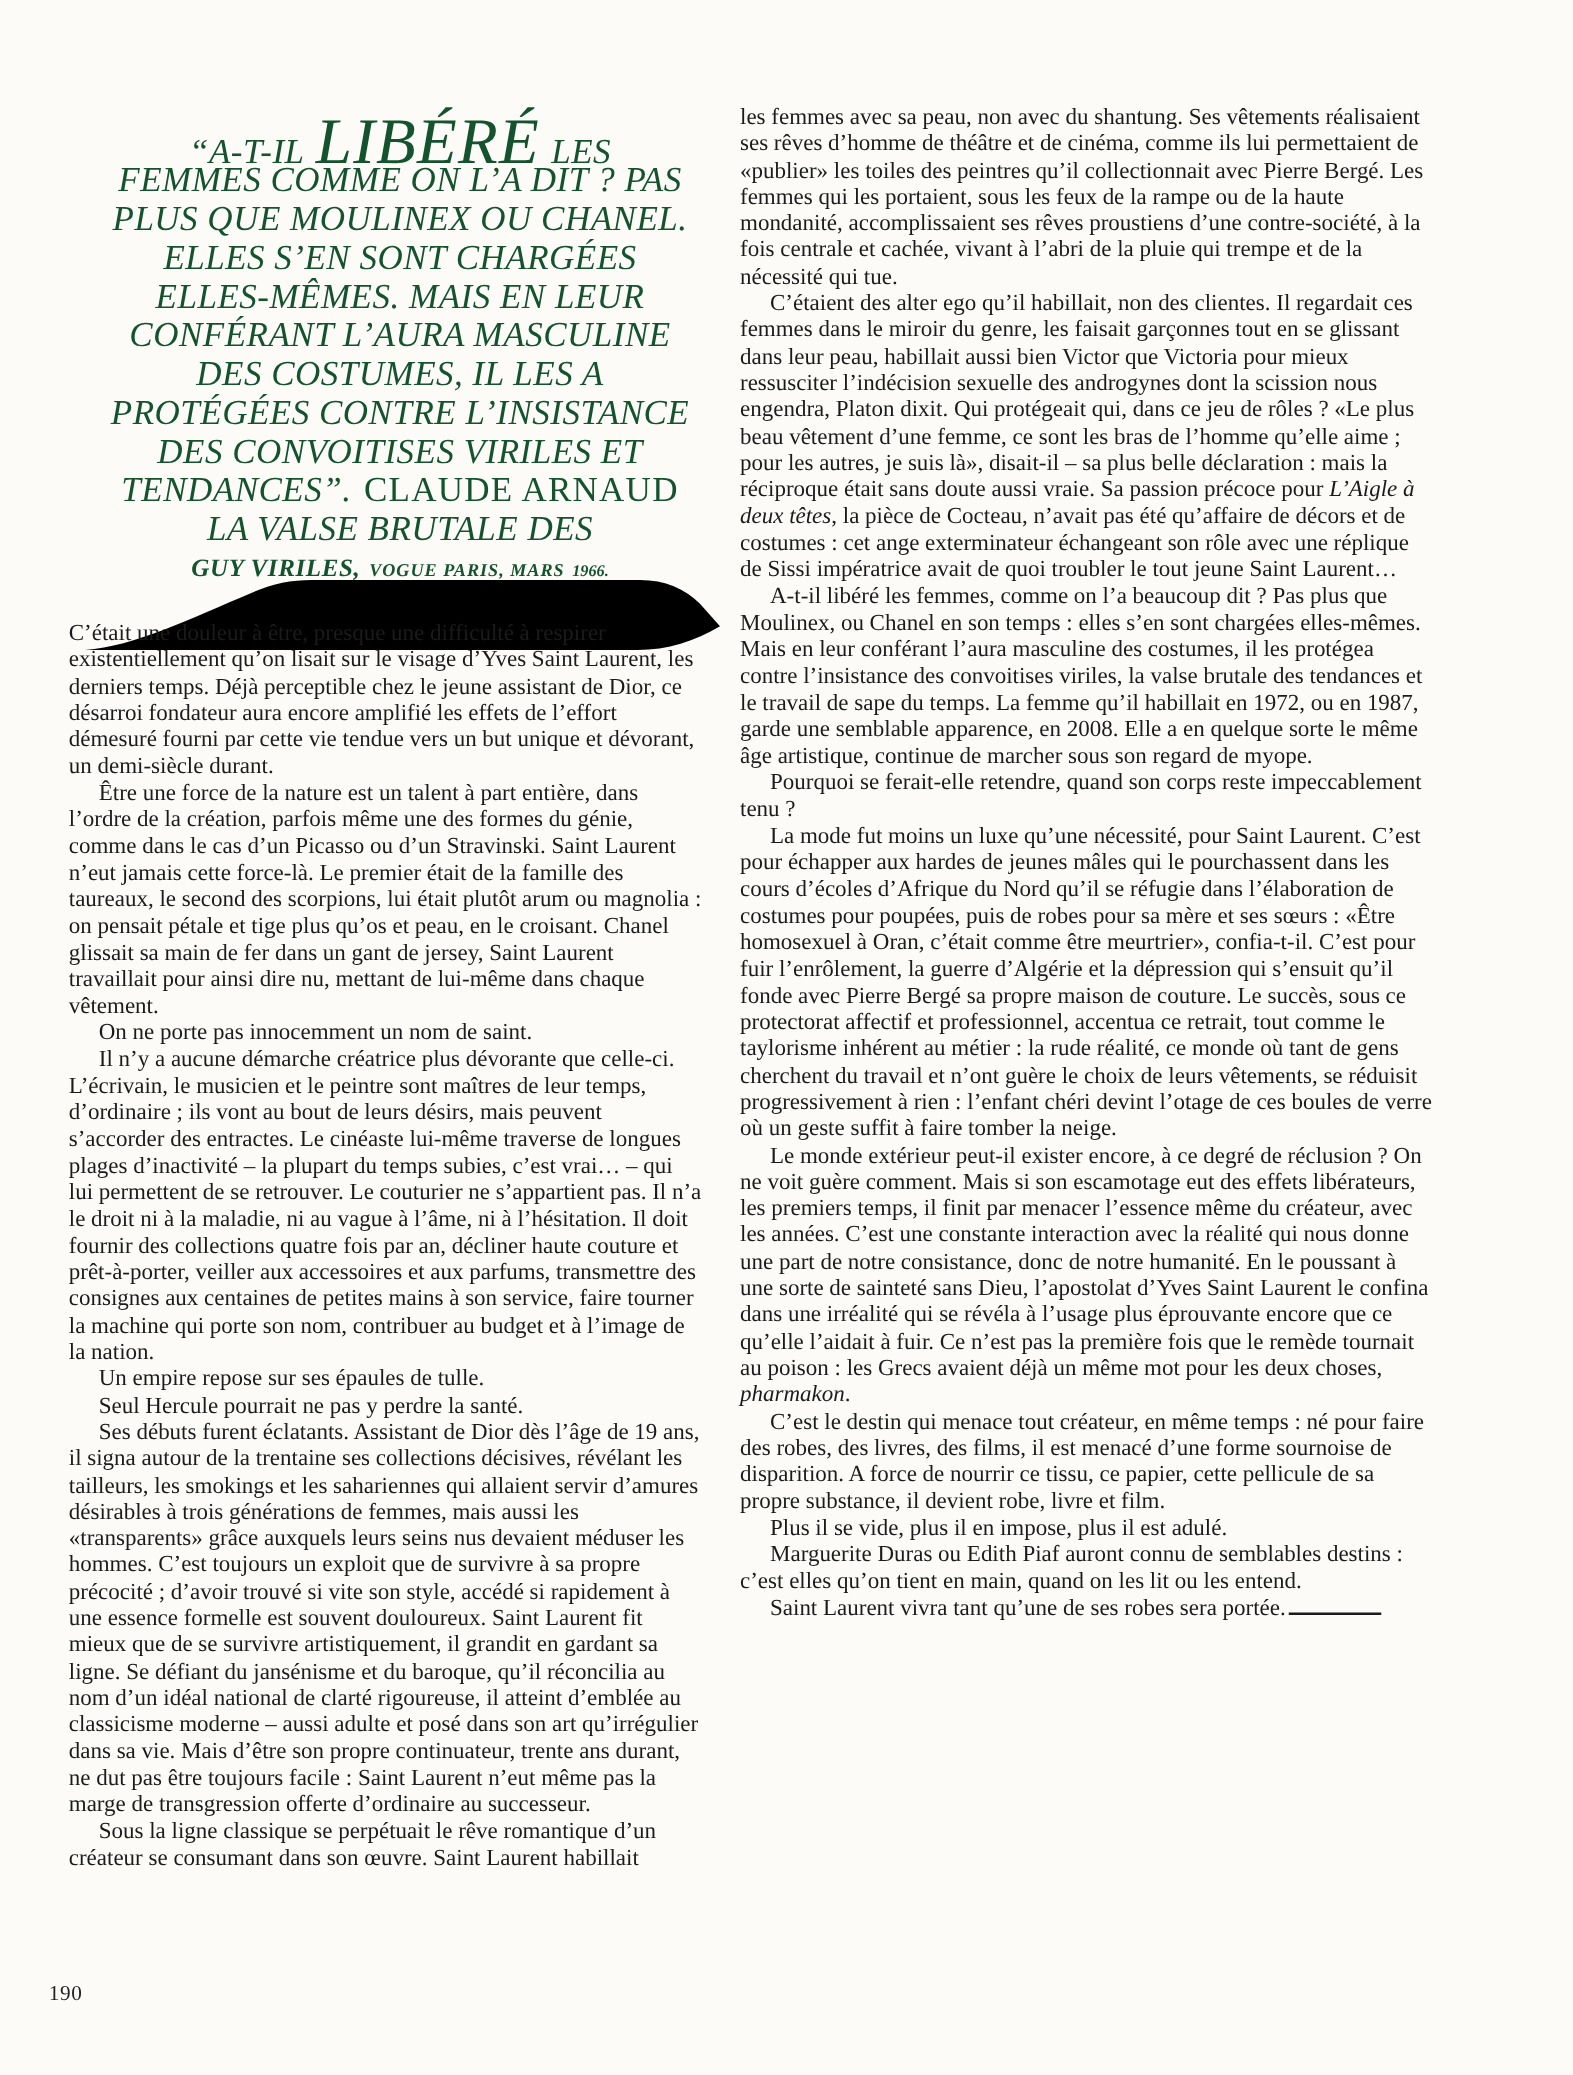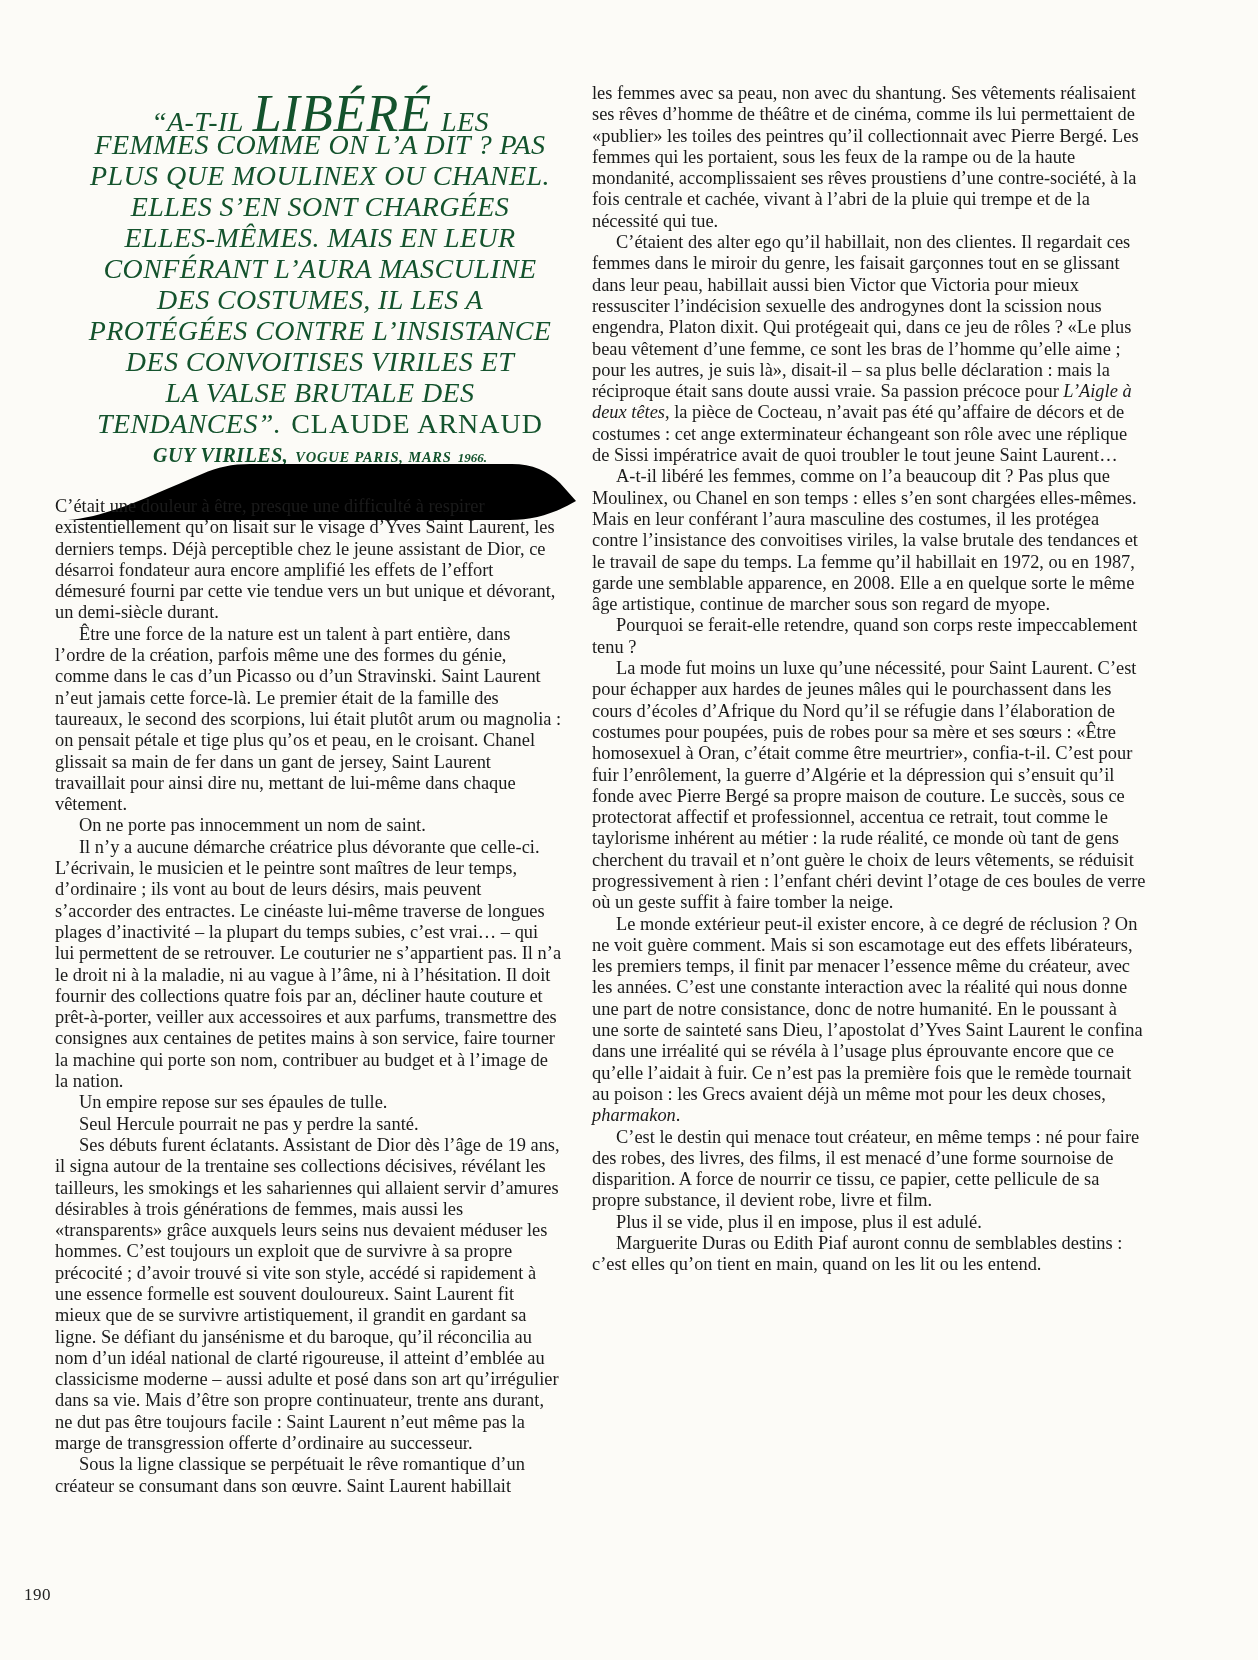--- a/index.html
+++ b/index.html
@@ -55,46 +55,46 @@
   .col i { font-style:italic; }
 
   .end-rule {
     display:inline-block; width:74px; height:0;
     border-bottom:2px solid #1b1b1b;
     vertical-align:baseline; margin-left:2px;
   }
 
   
   .folio {
-    position:absolute; left:24px; top:1585px;
+    position:absolute; left:39px; top:1585px;
     font-size:17px; letter-spacing:.5px; color:#222;
   }
 </style>
 </head>
 <body>
 
 <div class="quote">
   <div class="qline">
     <span class="lead">“A-T-IL</span>
     <span class="big">LIBÉRÉ</span>
     <span>LES</span>
   </div>
   <div class="qline">FEMMES COMME ON L’A DIT ? PAS</div>
   <div class="qline">PLUS QUE MOULINEX OU CHANEL.</div>
   <div class="qline">ELLES S’EN SONT CHARGÉES</div>
   <div class="qline">ELLES-MÊMES. MAIS EN LEUR</div>
   <div class="qline">CONFÉRANT L’AURA MASCULINE</div>
   <div class="qline">DES COSTUMES, IL LES A</div>
   <div class="qline">PROTÉGÉES CONTRE L’INSISTANCE</div>
   <div class="qline">DES CONVOITISES VIRILES ET</div>
-  <div class="qline">LA VALSE BRUTALE DES</div>
   <div class="qline">
     <span class="closing">TENDANCES”.</span>
     <span class="author">CLAUDE ARNAUD</span>
   </div>
+  <div class="qline">LA VALSE BRUTALE DES</div>
   <div class="credit">
     <span class="credit-name">GUY VIRILES,</span>
     <span class="credit-src">VOGUE PARIS, MARS</span>
     <span class="credit-year">1966.</span>
   </div>
 </div>
 
 <div class="swoosh">
   <svg width="514" height="62" viewBox="0 0 514 62" xmlns="http://www.w3.org/2000/svg">
     <path d="M4 59 C 44 56, 88 34, 138 13 C 154 6, 168 3, 186 3 L 448 3 C 468 3, 484 10, 496 22 L 512 40 C 492 52, 470 59, 446 59 Z" fill="#000000"></path>
@@ -115,15 +115,16 @@
 <div class="col col-right">
   <p>les femmes avec sa peau, non avec du shantung. Ses vêtements réalisaient ses rêves d’homme de théâtre et de cinéma, comme ils lui permettaient de «publier» les toiles des peintres qu’il collectionnait avec Pierre Bergé. Les femmes qui les portaient, sous les feux de la rampe ou de la haute mondanité, accomplissaient ses rêves proustiens d’une contre-société, à la fois centrale et cachée, vivant à l’abri de la pluie qui trempe et de la nécessité qui tue.</p>
   <p class="indent"><span>C’étaient des alter ego qu’il habillait, non des clientes. Il regardait ces femmes dans le miroir du genre, les faisait garçonnes tout en se glissant dans leur peau, habillait aussi bien Victor que Victoria pour mieux ressusciter l’indécision sexuelle des androgynes dont la scission nous engendra, Platon dixit. Qui protégeait qui, dans ce jeu de rôles ? «Le plus beau vêtement d’une femme, ce sont les bras de l’homme qu’elle aime ; pour les autres, je suis là», disait-il – sa plus belle déclaration : mais la réciproque était sans doute aussi vraie. Sa passion précoce pour </span><i>L’Aigle à deux têtes</i><span>, la pièce de Cocteau, n’avait pas été qu’affaire de décors et de costumes : cet ange exterminateur échangeant son rôle avec une réplique de Sissi impératrice avait de quoi troubler le tout jeune Saint Laurent…</span></p>
   <p class="indent">A-t-il libéré les femmes, comme on l’a beaucoup dit ? Pas plus que Moulinex, ou Chanel en son temps : elles s’en sont chargées elles-mêmes. Mais en leur conférant l’aura masculine des costumes, il les protégea contre l’insistance des convoitises viriles, la valse brutale des tendances et le travail de sape du temps. La femme qu’il habillait en 1972, ou en 1987, garde une semblable apparence, en 2008. Elle a en quelque sorte le même âge artistique, continue de marcher sous son regard de myope.</p>
   <p class="indent">Pourquoi se ferait-elle retendre, quand son corps reste impeccablement tenu ?</p>
   <p class="indent">La mode fut moins un luxe qu’une nécessité, pour Saint Laurent. C’est pour échapper aux hardes de jeunes mâles qui le pourchassent dans les cours d’écoles d’Afrique du Nord qu’il se réfugie dans l’élaboration de costumes pour poupées, puis de robes pour sa mère et ses sœurs : «Être homosexuel à Oran, c’était comme être meurtrier», confia-t-il. C’est pour fuir l’enrôlement, la guerre d’Algérie et la dépression qui s’ensuit qu’il fonde avec Pierre Bergé sa propre maison de couture. Le succès, sous ce protectorat affectif et professionnel, accentua ce retrait, tout comme le taylorisme inhérent au métier : la rude réalité, ce monde où tant de gens cherchent du travail et n’ont guère le choix de leurs vêtements, se réduisit progressivement à rien : l’enfant chéri devint l’otage de ces boules de verre où un geste suffit à faire tomber la neige.</p>
   <p class="indent"><span>Le monde extérieur peut-il exister encore, à ce degré de réclusion ? On ne voit guère comment. Mais si son escamotage eut des effets libérateurs, les premiers temps, il finit par menacer l’essence même du créateur, avec les années. C’est une constante interaction avec la réalité qui nous donne une part de notre consistance, donc de notre humanité. En le poussant à une sorte de sainteté sans Dieu, l’apostolat d’Yves Saint Laurent le confina dans une irréalité qui se révéla à l’usage plus éprouvante encore que ce qu’elle l’aidait à fuir. Ce n’est pas la première fois que le remède tournait au poison : les Grecs avaient déjà un même mot pour les deux choses, </span><i>pharmakon</i><span>.</span></p>
   <p class="indent">C’est le destin qui menace tout créateur, en même temps : né pour faire des robes, des livres, des films, il est menacé d’une forme sournoise de disparition. A force de nourrir ce tissu, ce papier, cette pellicule de sa propre substance, il devient robe, livre et film.</p>
   <p class="indent">Plus il se vide, plus il en impose, plus il est adulé.</p>
   <p class="indent">Marguerite Duras ou Edith Piaf auront connu de semblables destins : c’est elles qu’on tient en main, quand on les lit ou les entend.</p>
+  <p class="indent"><span>Saint Laurent vivra tant qu’une de ses robes sera portée.</span><span class="end-rule"></span></p>
 </div>
 
 <div class="folio">190</div>
 
 </body></html>

